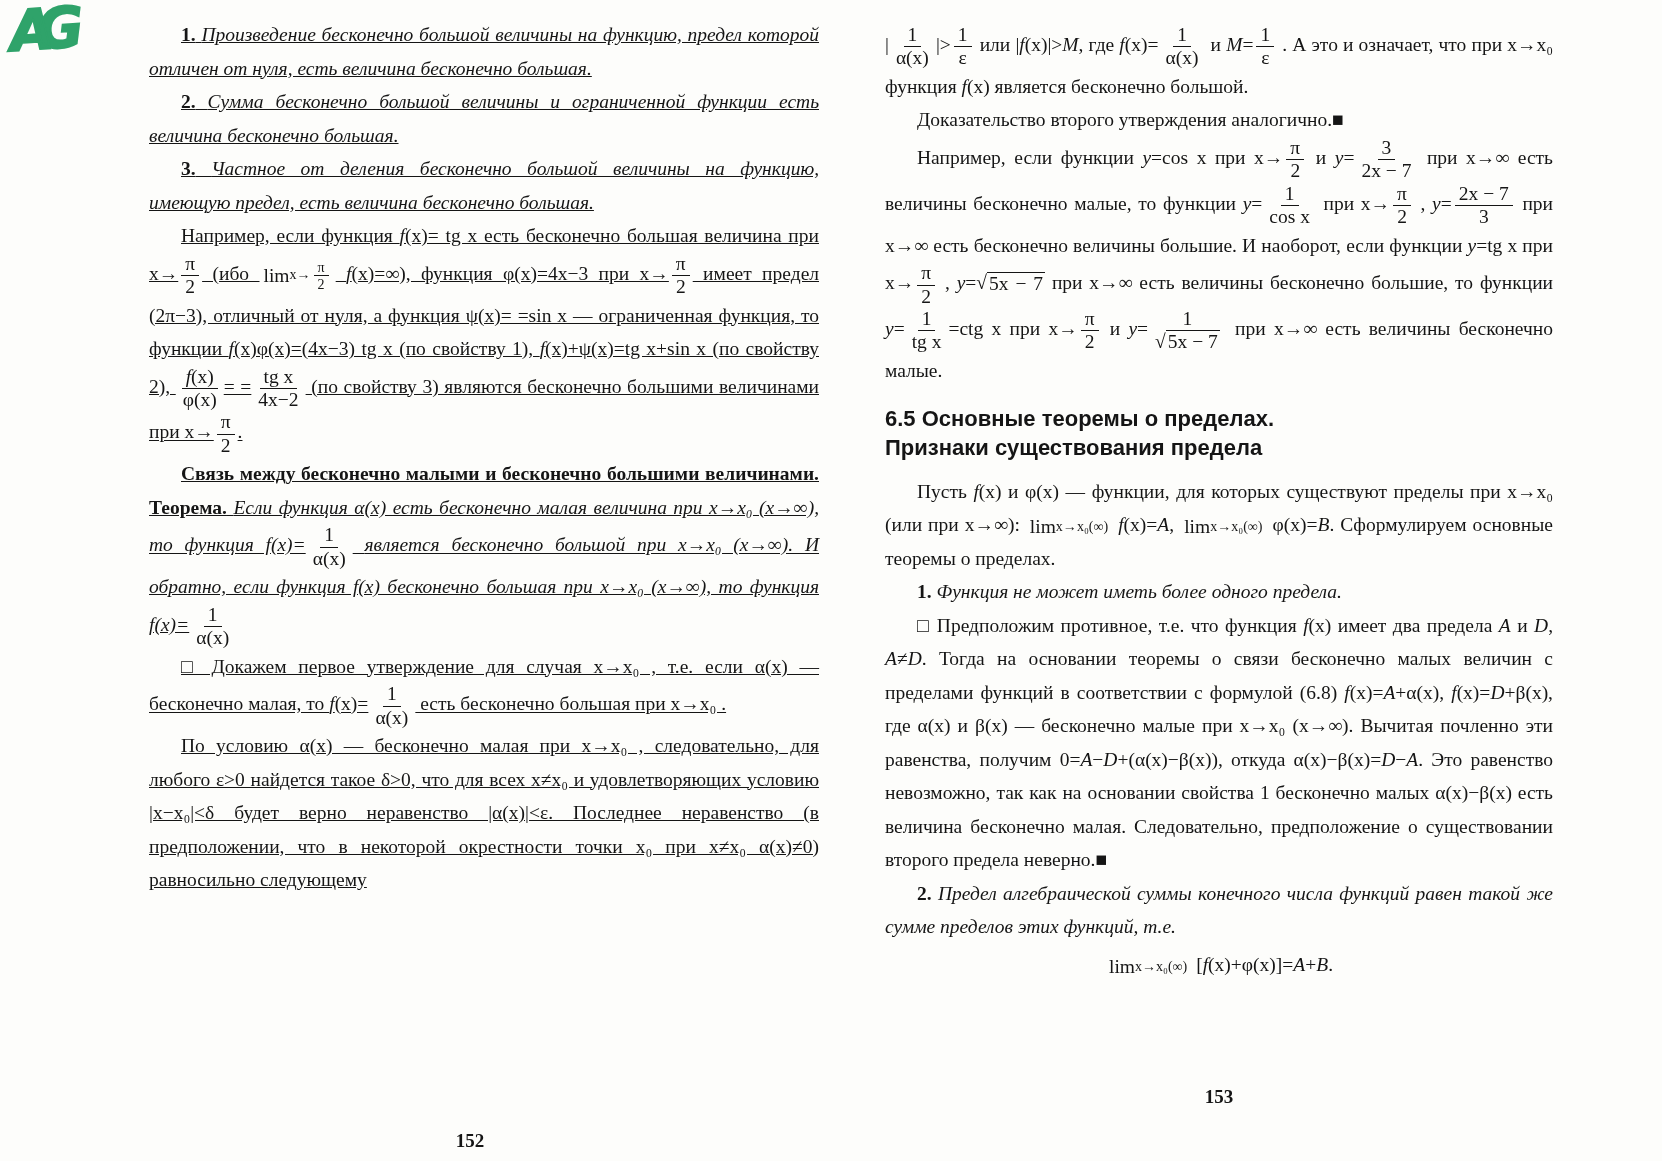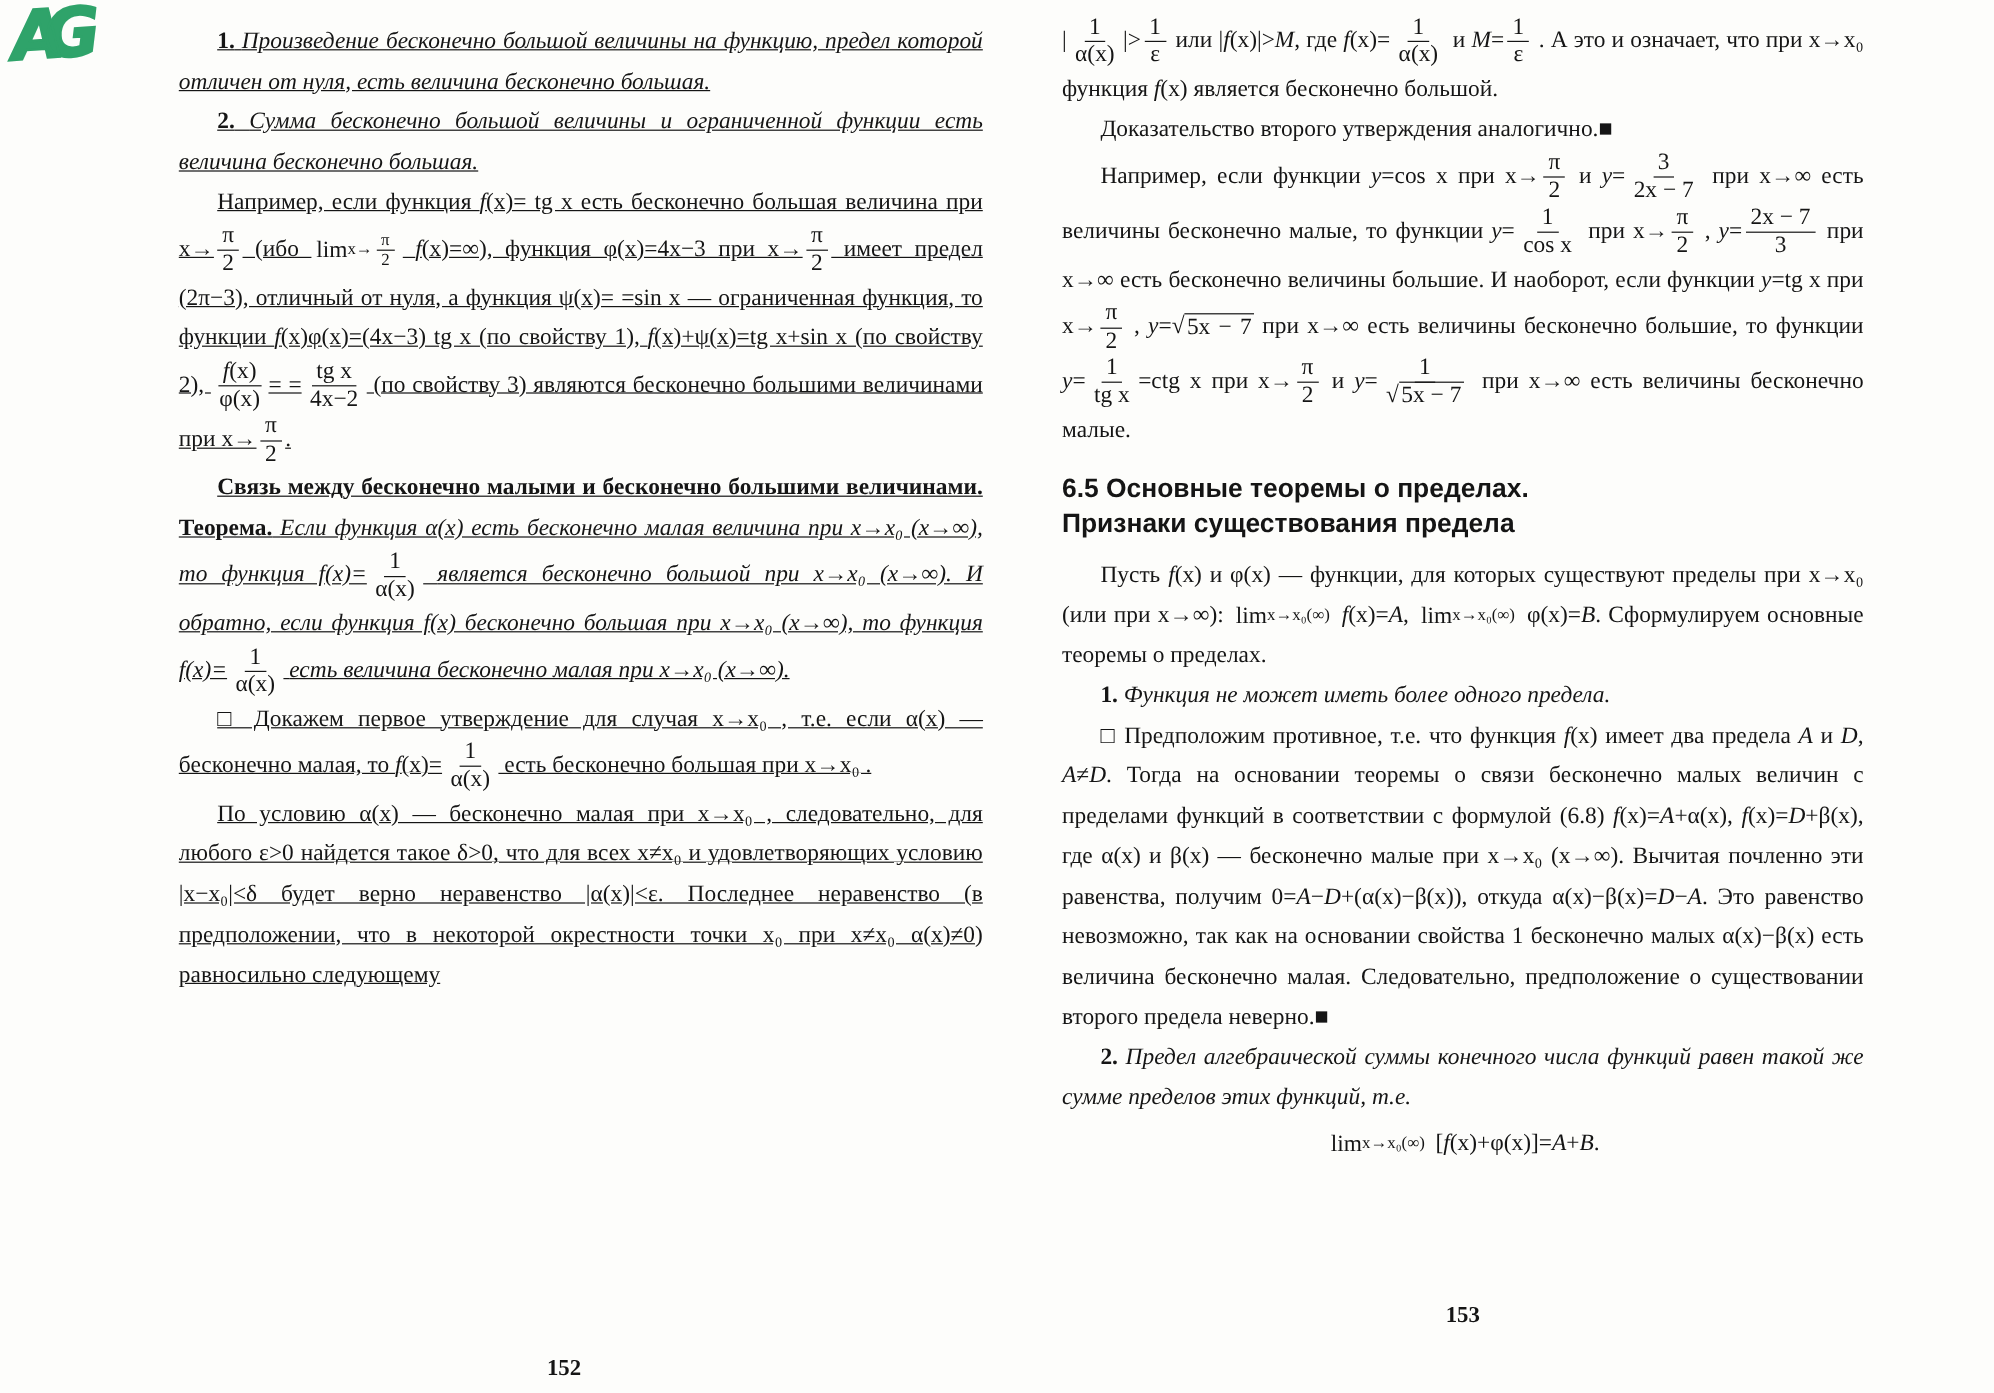--- a/index.html
+++ b/index.html
@@ -3,21 +3,21 @@
 <meta charset="utf-8">
 <style>
   html,body{margin:0;padding:0;background:#d8d8d4;}
   .canvas{
     position:relative;width:1662px;height:1161px;background:#fdfdfb;
     font-family:"Liberation Serif","DejaVu Serif",serif;
     font-size:19.5px;color:#151515;overflow:hidden;
   }
   .col{position:absolute;top:18px;width:670px;}
   .col-left{left:149px;text-decoration:underline;}
-  .col-right{left:885px;width:668px;top:12px;}
+  .col-right{left:885px;width:668px;top:24px;}
   .para{margin:0;text-align:justify;text-indent:32px;line-height:1.72;}
   .noindent{text-indent:0;}
   .heading{
     font-family:"Liberation Sans","DejaVu Sans",sans-serif;
     font-weight:700;font-size:22px;line-height:1.3;
     text-align:left;text-indent:0;margin:18px 0 12px 0;
   }
   .formula{text-align:center;text-indent:0;margin-top:4px;}
   .pageno{
     position:absolute;top:1086px;width:670px;text-align:center;
@@ -48,20 +48,21 @@
 </head>
 <body>
 
 <div class="canvas">
 
   <div class="logo">AG</div>
 
   <div class="col col-left">
     <p class="para"><b>1.</b> <i>Произведение бесконечно большой величины на функцию, предел которой отличен от нуля, есть величина бесконечно большая.</i></p>
     <p class="para"><b>2.</b> <i>Сумма бесконечно большой величины и ограниченной функции есть величина бесконечно большая.</i></p>
+    <p class="para"><b>3.</b> <i>Частное от деления бесконечно большой величины на функцию, имеющую предел, есть величина бесконечно большая.</i></p>
     <p class="para">Например, если функция <i>f</i>(x)= tg x есть бесконечно большая величина при x→<span class="fr">
           <span class="n">π</span>
           <span class="d">2</span>
         </span> (ибо <span class="lim">
           <span class="lt">lim</span>
           <span class="lu">x→<span class="fr">
               <span class="n">π</span>
               <span class="d">2</span>
             </span></span>
         </span> <i>f</i>(x)=∞), функция φ(x)=4x−3 при x→<span class="fr">
@@ -76,21 +77,21 @@
         </span> (по свойству 3) являются бесконечно большими величинами при x→<span class="fr">
           <span class="n">π</span>
           <span class="d">2</span>
         </span>.</p>
     <p class="para"><b>Связь между бесконечно малыми и бесконечно большими величинами. Теорема.</b> <i>Если функция α(x) есть бесконечно малая величина при x→x₀ (x→∞), то функция f(x)=</i><span class="fr">
           <span class="n">1</span>
           <span class="d">α(x)</span>
         </span> <i>является бесконечно большой при x→x₀ (x→∞). И обратно, если функция f(x) бесконечно большая при x→x₀ (x→∞), то функция f(x)=</i><span class="fr">
           <span class="n">1</span>
           <span class="d">α(x)</span>
-        </span> <i>есть величина бесконечно малая при x→x₀ (x→∞).</i></p>
+        </span> </p>
     <p class="para">□ Докажем первое утверждение для случая x→x₀ , т.е. если α(x) — бесконечно малая, то <i>f</i>(x)=<span class="fr">
           <span class="n">1</span>
           <span class="d">α(x)</span>
         </span> есть бесконечно большая при x→x₀ .</p>
     <p class="para">По условию α(x) — бесконечно малая при x→x₀ , следовательно, для любого ε&gt;0 найдется такое δ&gt;0, что для всех x≠x₀ и удовлетворяющих условию |x−x₀|&lt;δ будет верно неравенство |α(x)|&lt;ε. Последнее неравенство (в предположении, что в некоторой окрестности точки x₀ при x≠x₀ α(x)≠0) равносильно следующему</p>
   </div>
 
   <div class="col col-right">
     <p class="para noindent">|<span class="fr">
           <span class="n">1</span>

